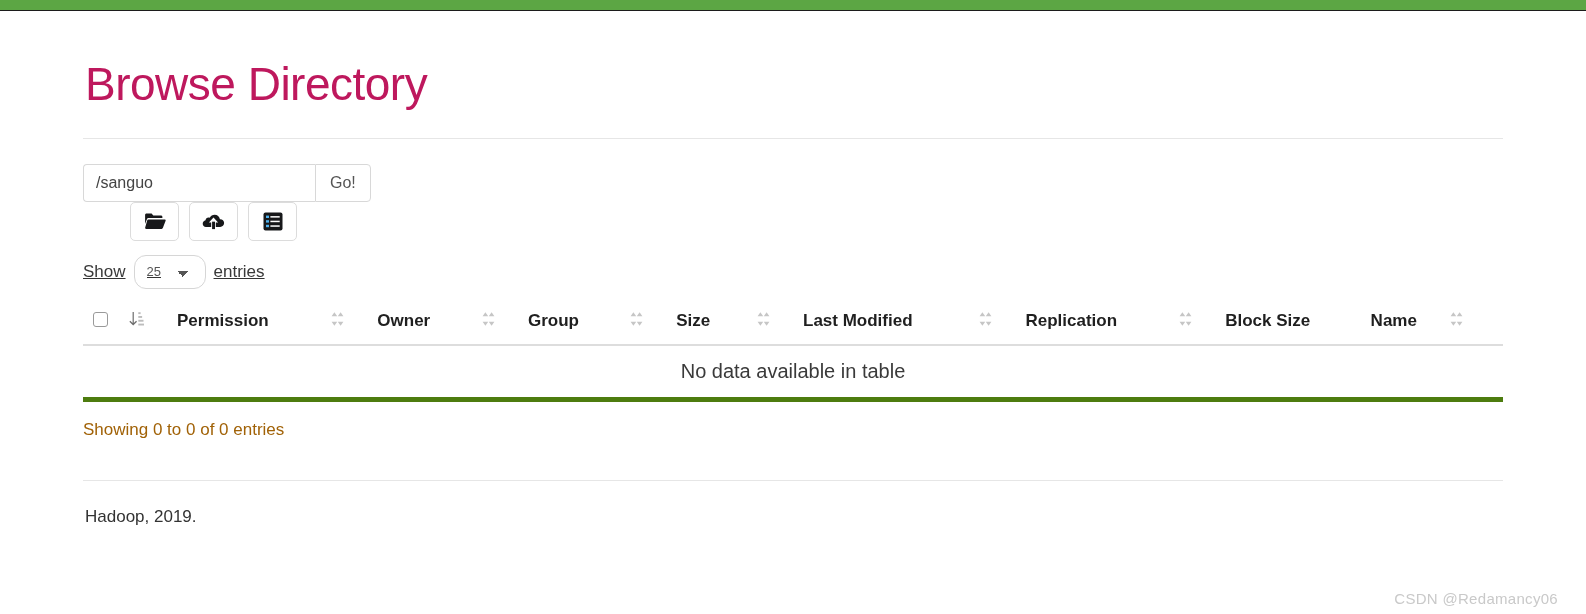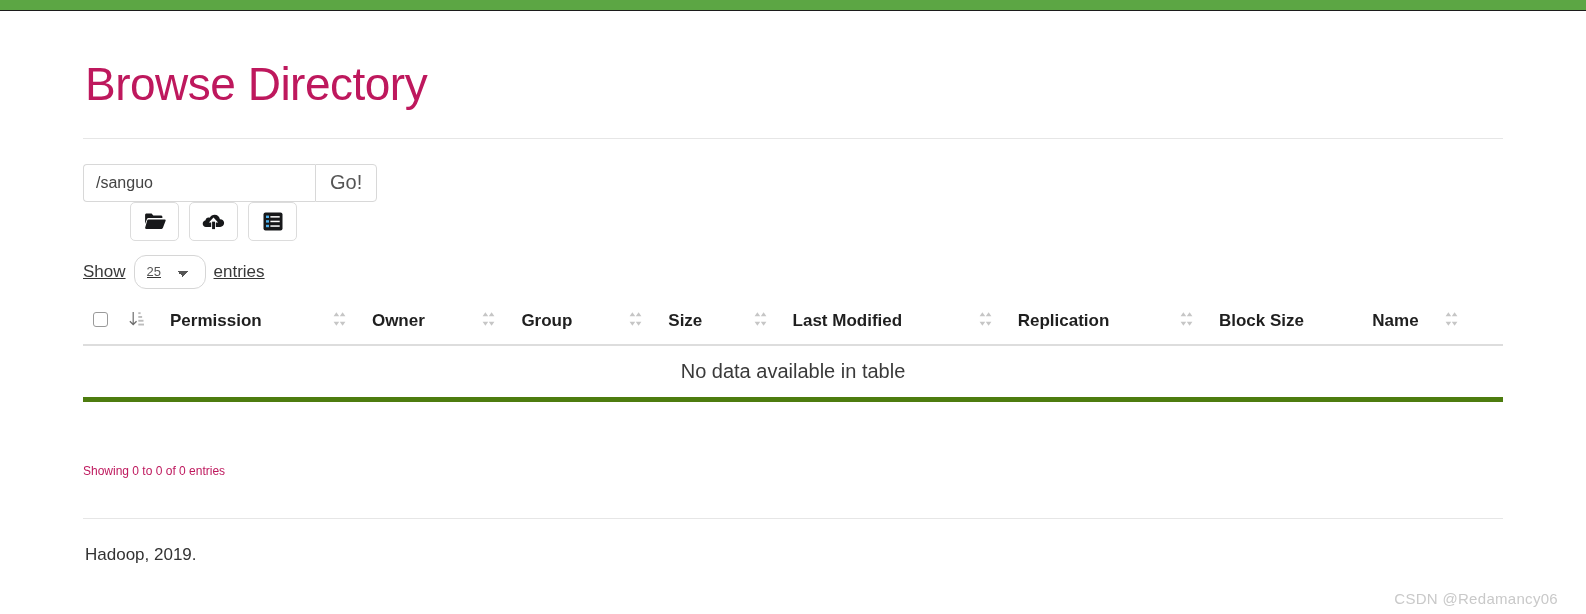--- a/index.html
+++ b/index.html
@@ -73,21 +73,21 @@
     outline: none;
     background: #fff;
   }
   .go-btn {
     height: 38px;
     box-sizing: border-box;
     border: 1px solid #d8d8d8;
     border-radius: 0 4px 4px 0;
     background: #fff;
     color: #555;
-    font-size: 20px;
+    font-size: 16px;
     padding: 0 14px;
     cursor: pointer;
     font-family: "Liberation Sans", sans-serif;
   }
   .icon-btn-group {
     display: flex;
     margin-left: 47px;
     gap: 10px;
   }
   .icon-btn {
@@ -182,21 +182,21 @@
     vertical-align: bottom;
   }
   th.th-check {
     width: 26px;
     padding-left: 10px !important;
     padding-right: 0 !important;
   }
   th .th-inner {
     display: flex;
     align-items: center;
-    gap: 0px;
+    gap: 7px;
   }
   .sort-ico {
     display: inline-block;
     margin-right: 26px;
     flex: 0 0 auto;
   }
   .sort-ico.tail {
     margin-right: 0;
     margin-left: 26px;
   }
@@ -219,23 +219,22 @@
   }
 
   
   .bottom-row {
     display: flex;
     justify-content: space-between;
     align-items: center;
     margin-top: 18px;
   }
   .dt-info {
-    font-size: 12px;
-    color: #be185d;
-    margin-top: 44px;
+    font-size: 17px;
+    color: #a16207;
   }
   .pagination {
     display: flex;
   }
   .page-btn {
     border: 1px solid #dedede;
     background: #fff;
     color: #9a9a9a;
     font-size: 17px;
     padding: 9px 17px;

